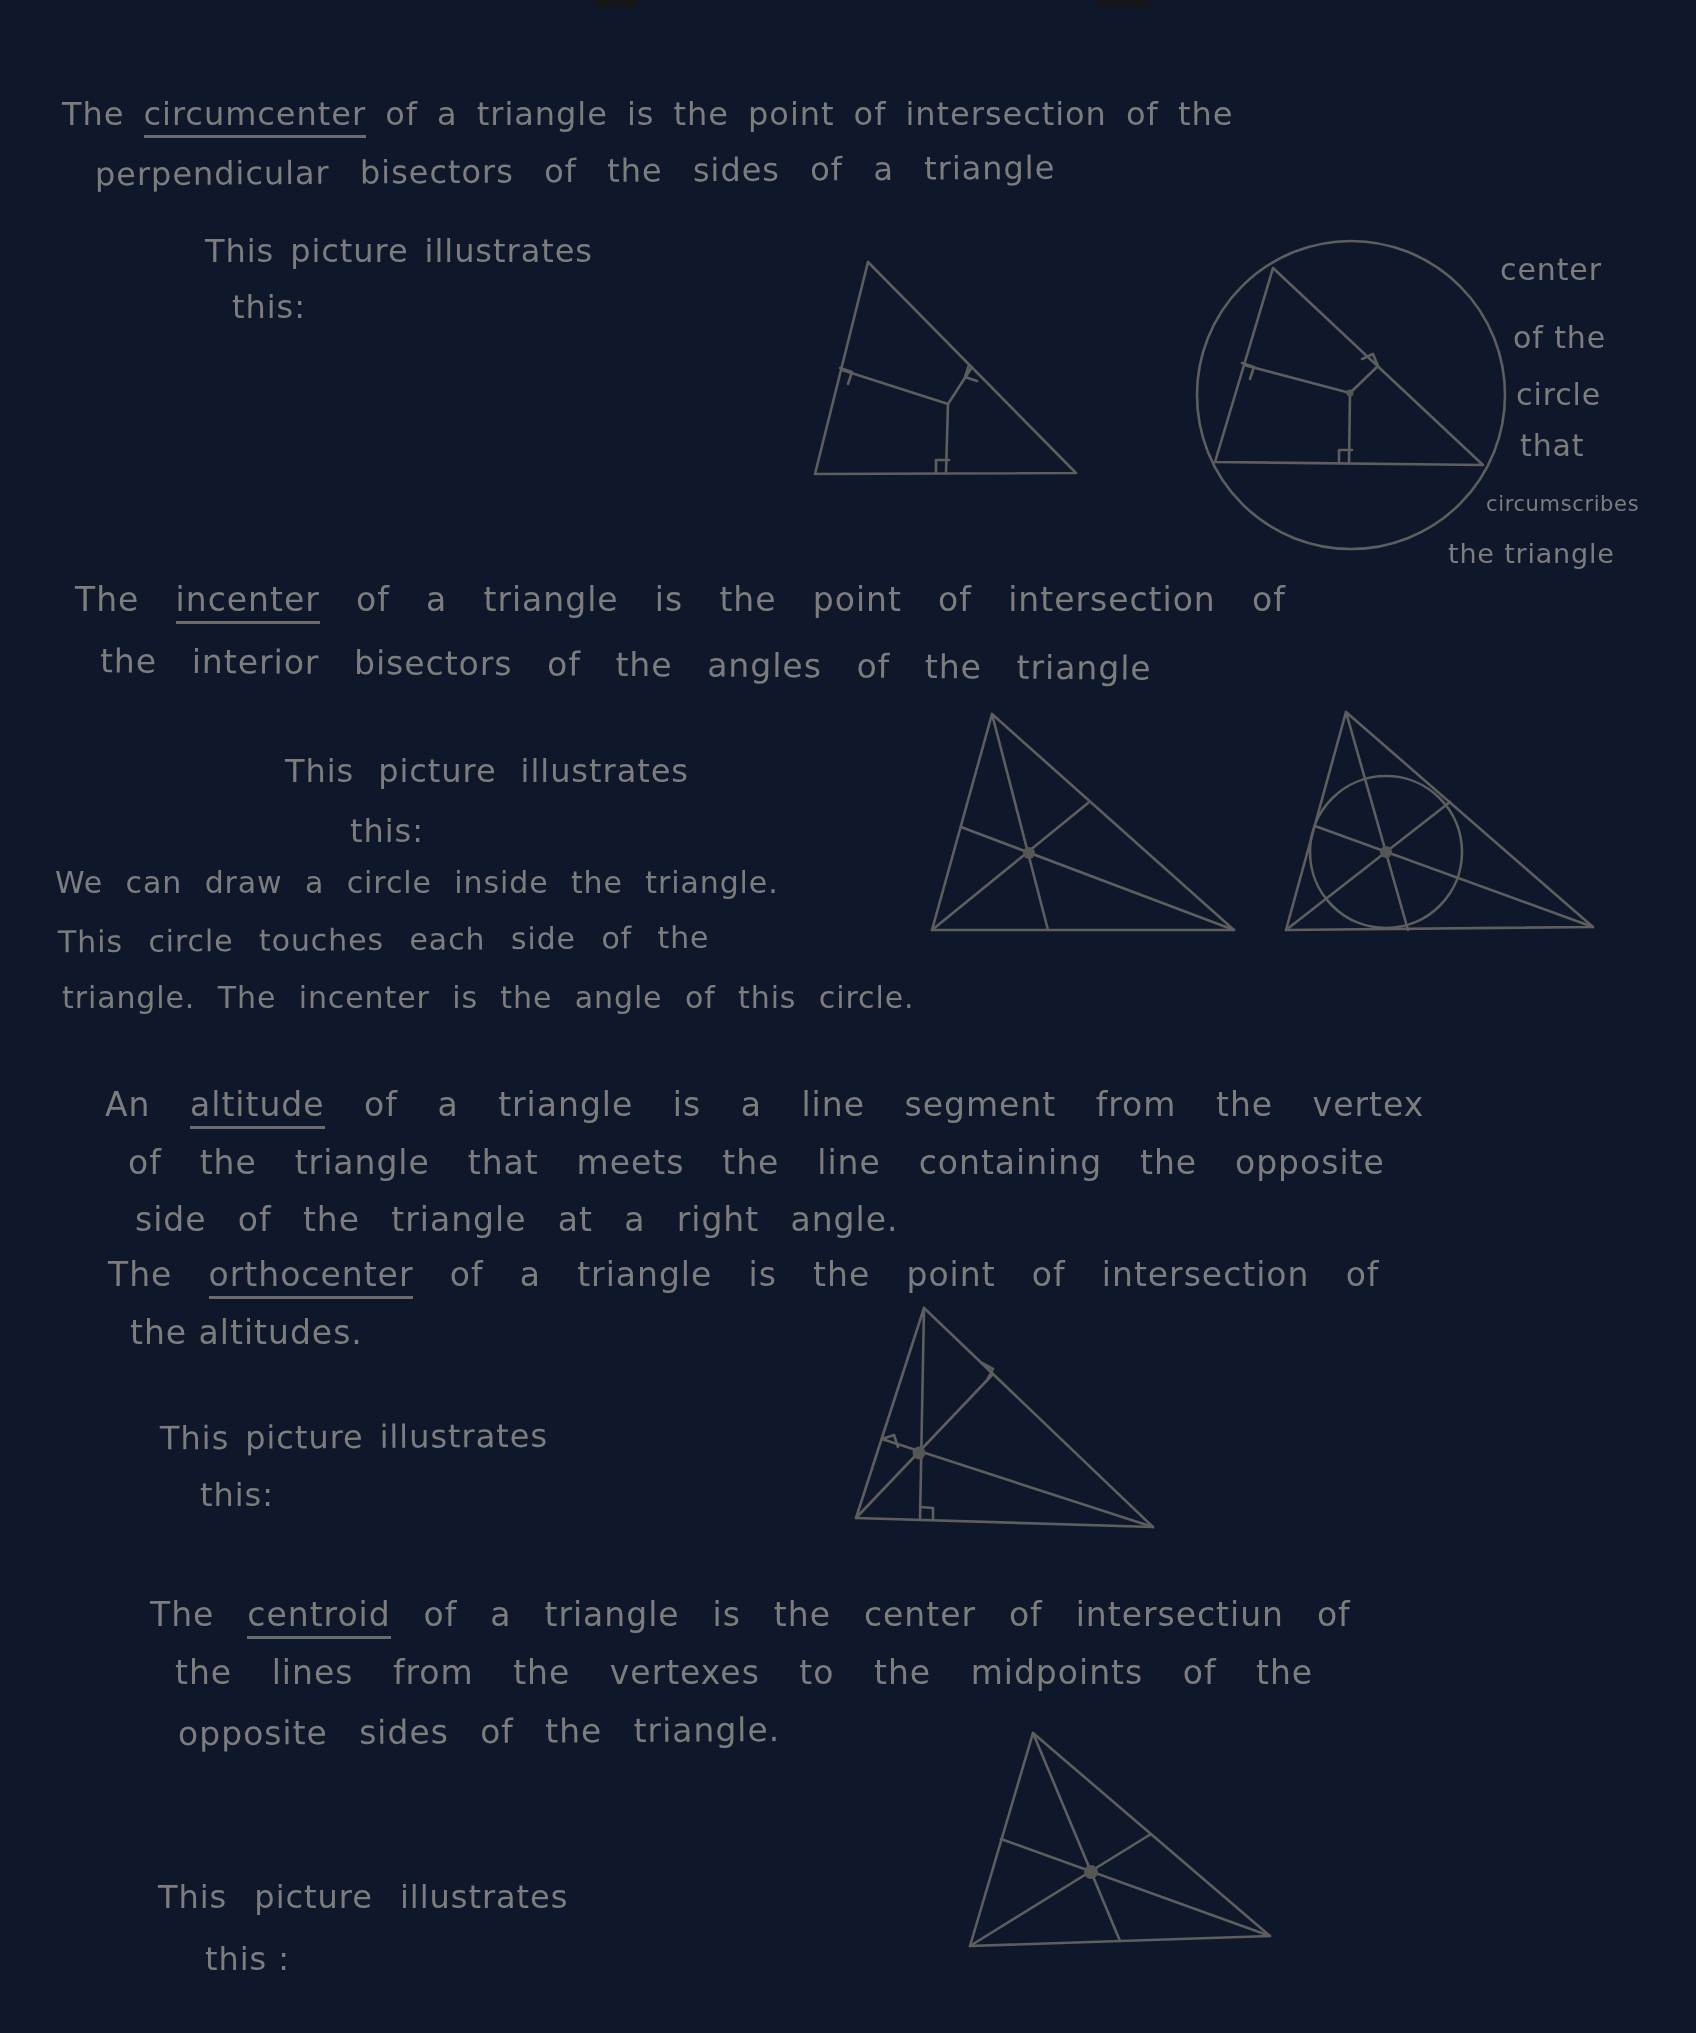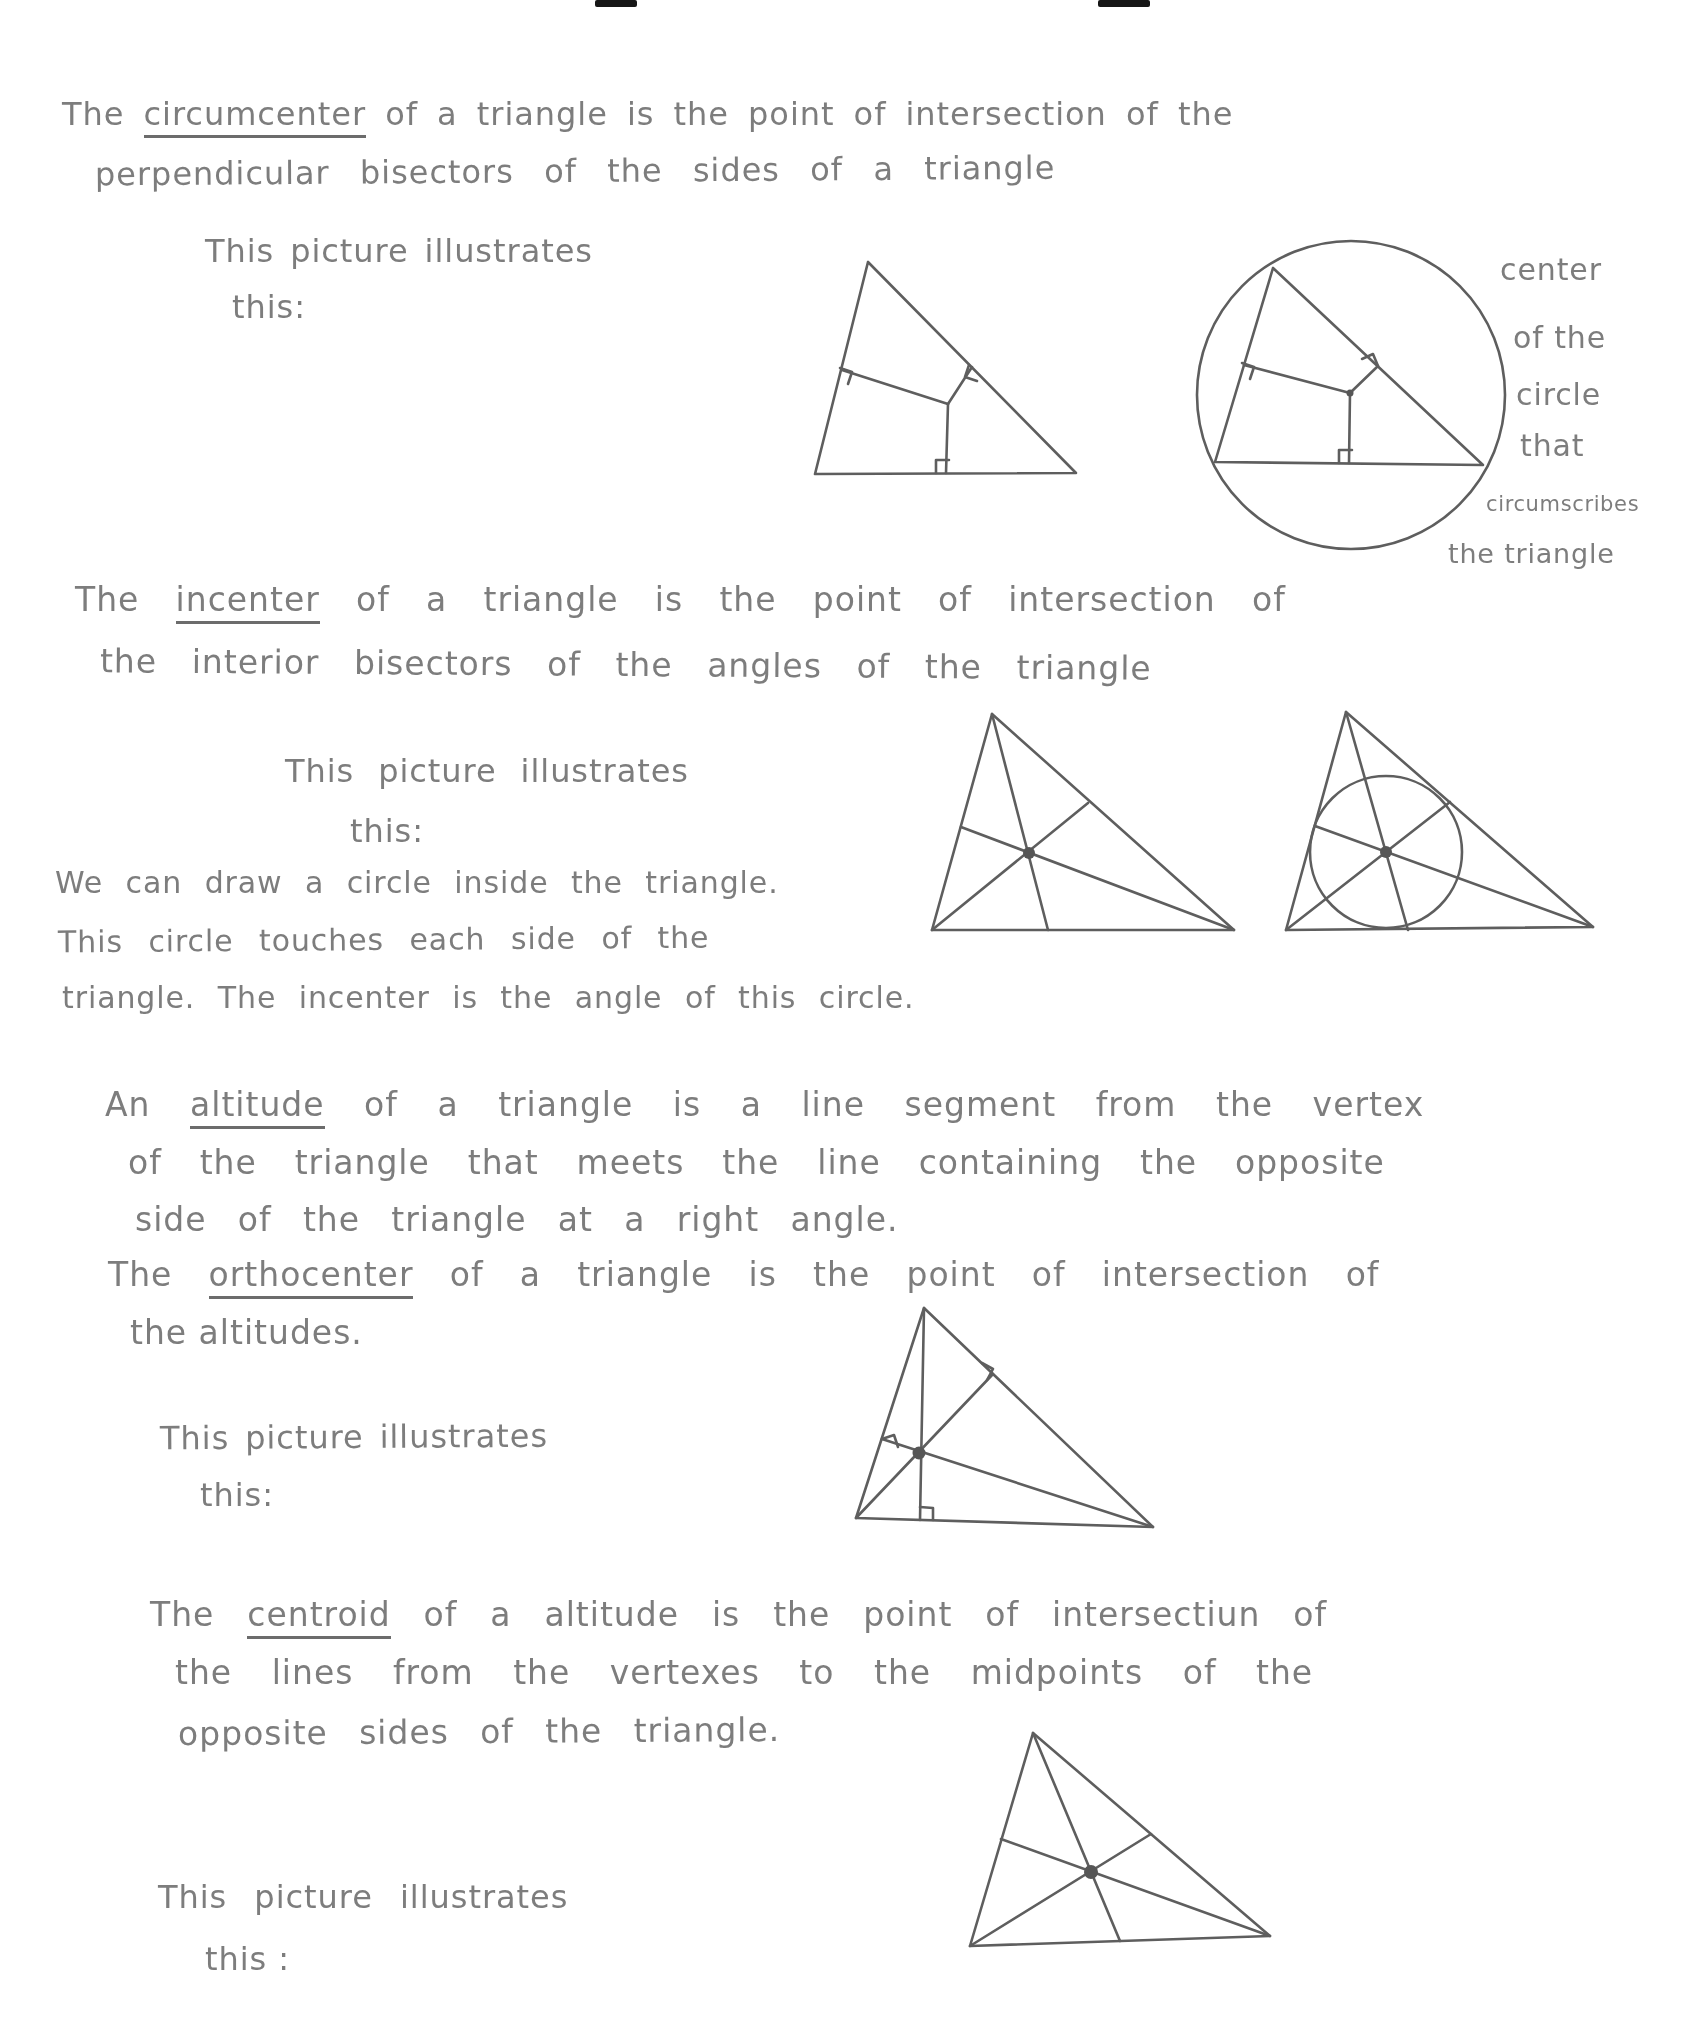--- a/index.html
+++ b/index.html
@@ -1,18 +1,18 @@
 <!DOCTYPE html>
 <html><head>
 <meta charset="utf-8">
 <style>
   html,body { margin:0; padding:0; background:#e8e8e8; }
   .page {
     position:relative; width:1696px; height:2033px; margin:0 auto;
-    background:#ffffff; overflow:hidden;
+    background:#0f172a; overflow:hidden;
     font-family:"DejaVu Sans", sans-serif; color:#7d7d7d;
   }
   .hw { position:absolute; white-space:nowrap; letter-spacing:0.03em; }
   .term { border-bottom:3px solid #6c6c6c; padding-bottom:2px; }
   .fs32 { font-size:32px; }
   .fs33 { font-size:33px; }
   .fs30 { font-size:30px; }
   .fs27 { font-size:27px; }
   .fs23 { font-size:21px; }
   .ws025 { word-spacing:0.25em; }
@@ -169,21 +169,21 @@
       <path d="M80,212 l13,1 0,12"></path>
       <path d="M142,68 l11,6 -6,11"></path>
       <path d="M42,144 l12,-4 4,12"></path>
     </g>
     <circle class="dot" cx="79" cy="158" r="6.5"></circle>
   </svg>
 
   <div class="hw fs33 ws065" style="left:150px; top:1595px;">
     <span>The</span>
     <span class="term">centroid</span>
-    <span>of a altitude is the point of intersectiun of</span>
+    <span>of a triangle is the center of intersectiun of</span>
   </div>
   <div class="hw fs33 ws085" style="left:175px; top:1653px;text-align:center;">the lines from the vertexes to the midpoints of the</div>
   <div class="hw fs33 ws060 tilt-l" style="left:178px; top:1712px;">opposite sides of the triangle.</div>
 
   <div class="hw fs32 ws050" style="left:158px; top:1878px;">This picture illustrates</div>
   <div class="hw fs32" style="left:205px; top:1940px;">this :</div>
 
   <svg class="diagram" style="left:950px; top:1718px;" width="345" height="245" viewBox="0 0 345 245">
     <g>
       <path d="M83,15 L20,228 L320,218 Z"></path>

